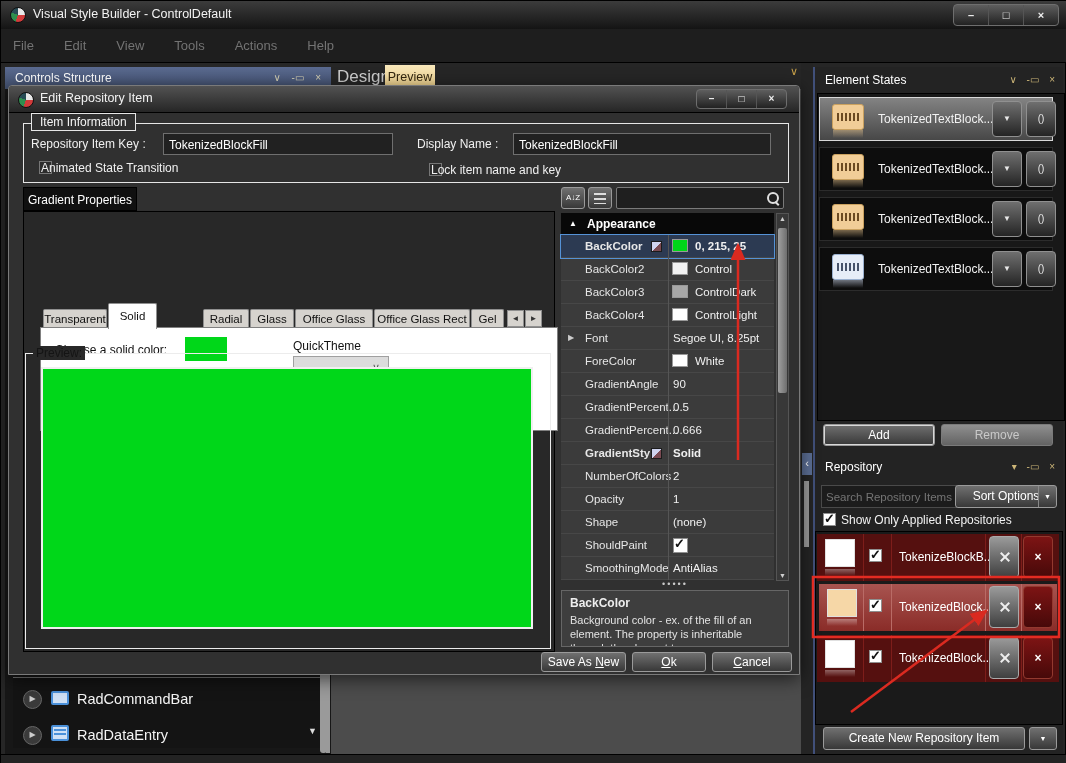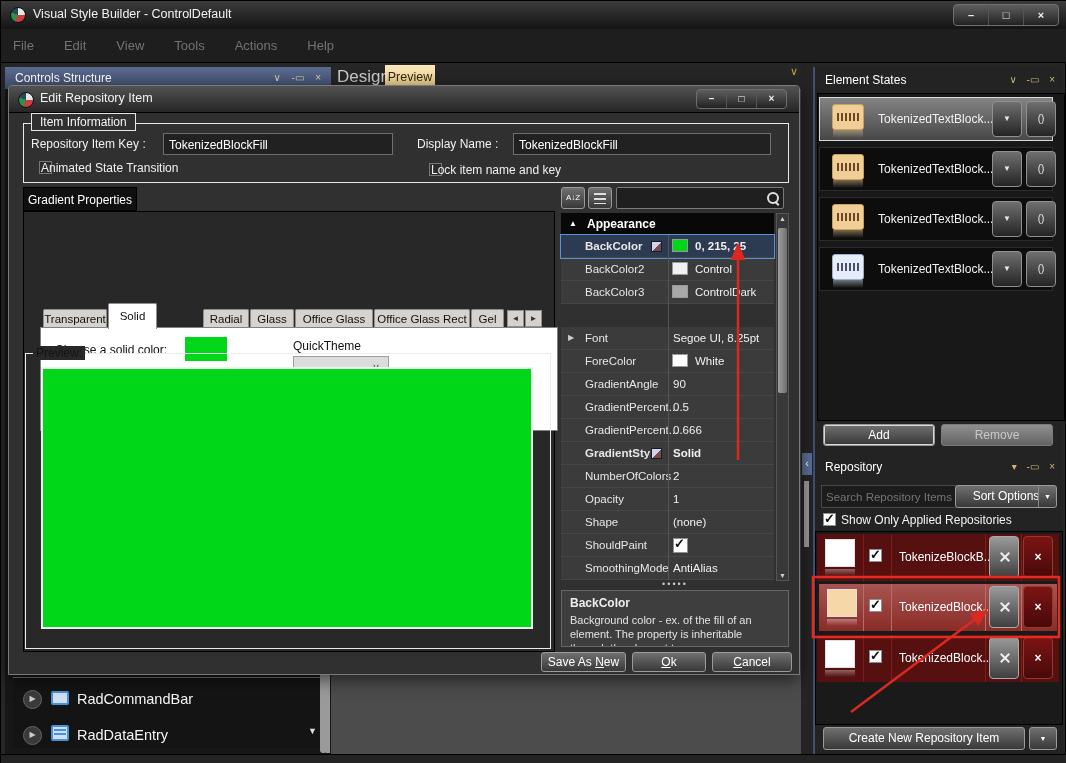--- a/index.html
+++ b/index.html
@@ -321,20 +321,25 @@
     <div class="pg-row" style="top:23px;">
       <span class="pg-name">BackColor2</span>
       <span class="pg-sw" style="background: rgb(242, 242, 242);"></span>
       <span class="pg-val swv">Control</span>
     </div>
     <div class="pg-row" style="top:46px;">
       <span class="pg-name">BackColor3</span>
       <span class="pg-sw" style="background: rgb(168, 168, 168);"></span>
       <span class="pg-val swv">ControlDark</span>
     </div>
+    <div class="pg-row" style="top:69px;">
+      <span class="pg-name">BackColor4</span>
+      <span class="pg-sw" style="background: rgb(255, 255, 255);"></span>
+      <span class="pg-val swv">ControlLight</span>
+    </div>
     <div class="pg-row" style="top:92px;">
       <span class="pg-exp">▶</span>
       <span class="pg-name">Font</span>
       <span class="pg-val">Segoe UI, 8.25pt</span>
     </div>
     <div class="pg-row" style="top:115px;">
       <span class="pg-name">ForeColor</span>
       <span class="pg-sw" style="background: rgb(255, 255, 255);"></span>
       <span class="pg-val swv">White</span>
     </div>

